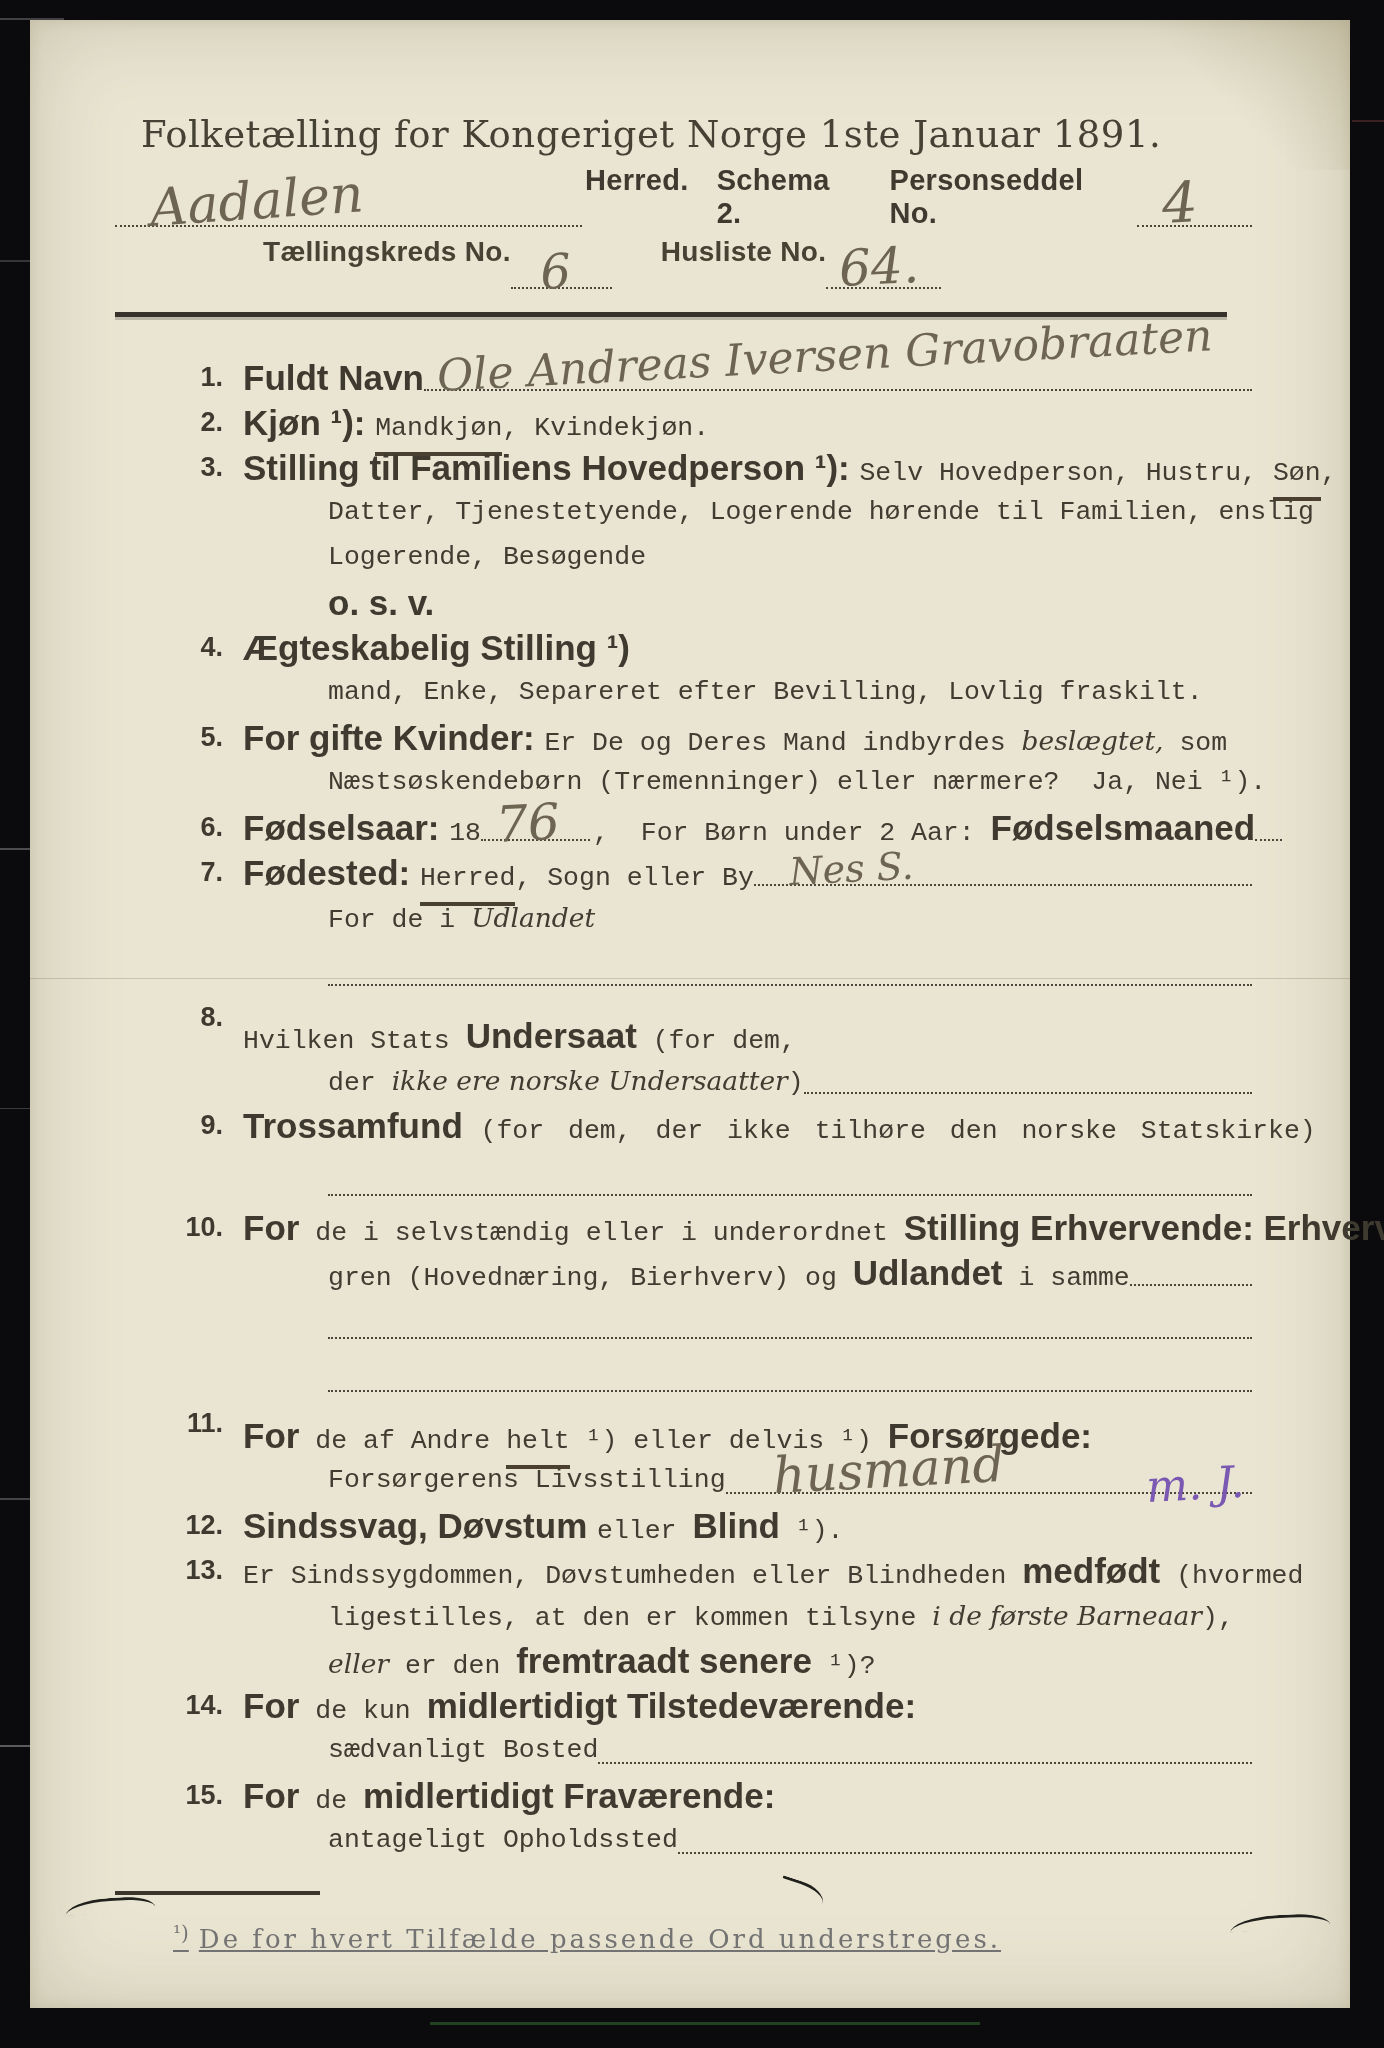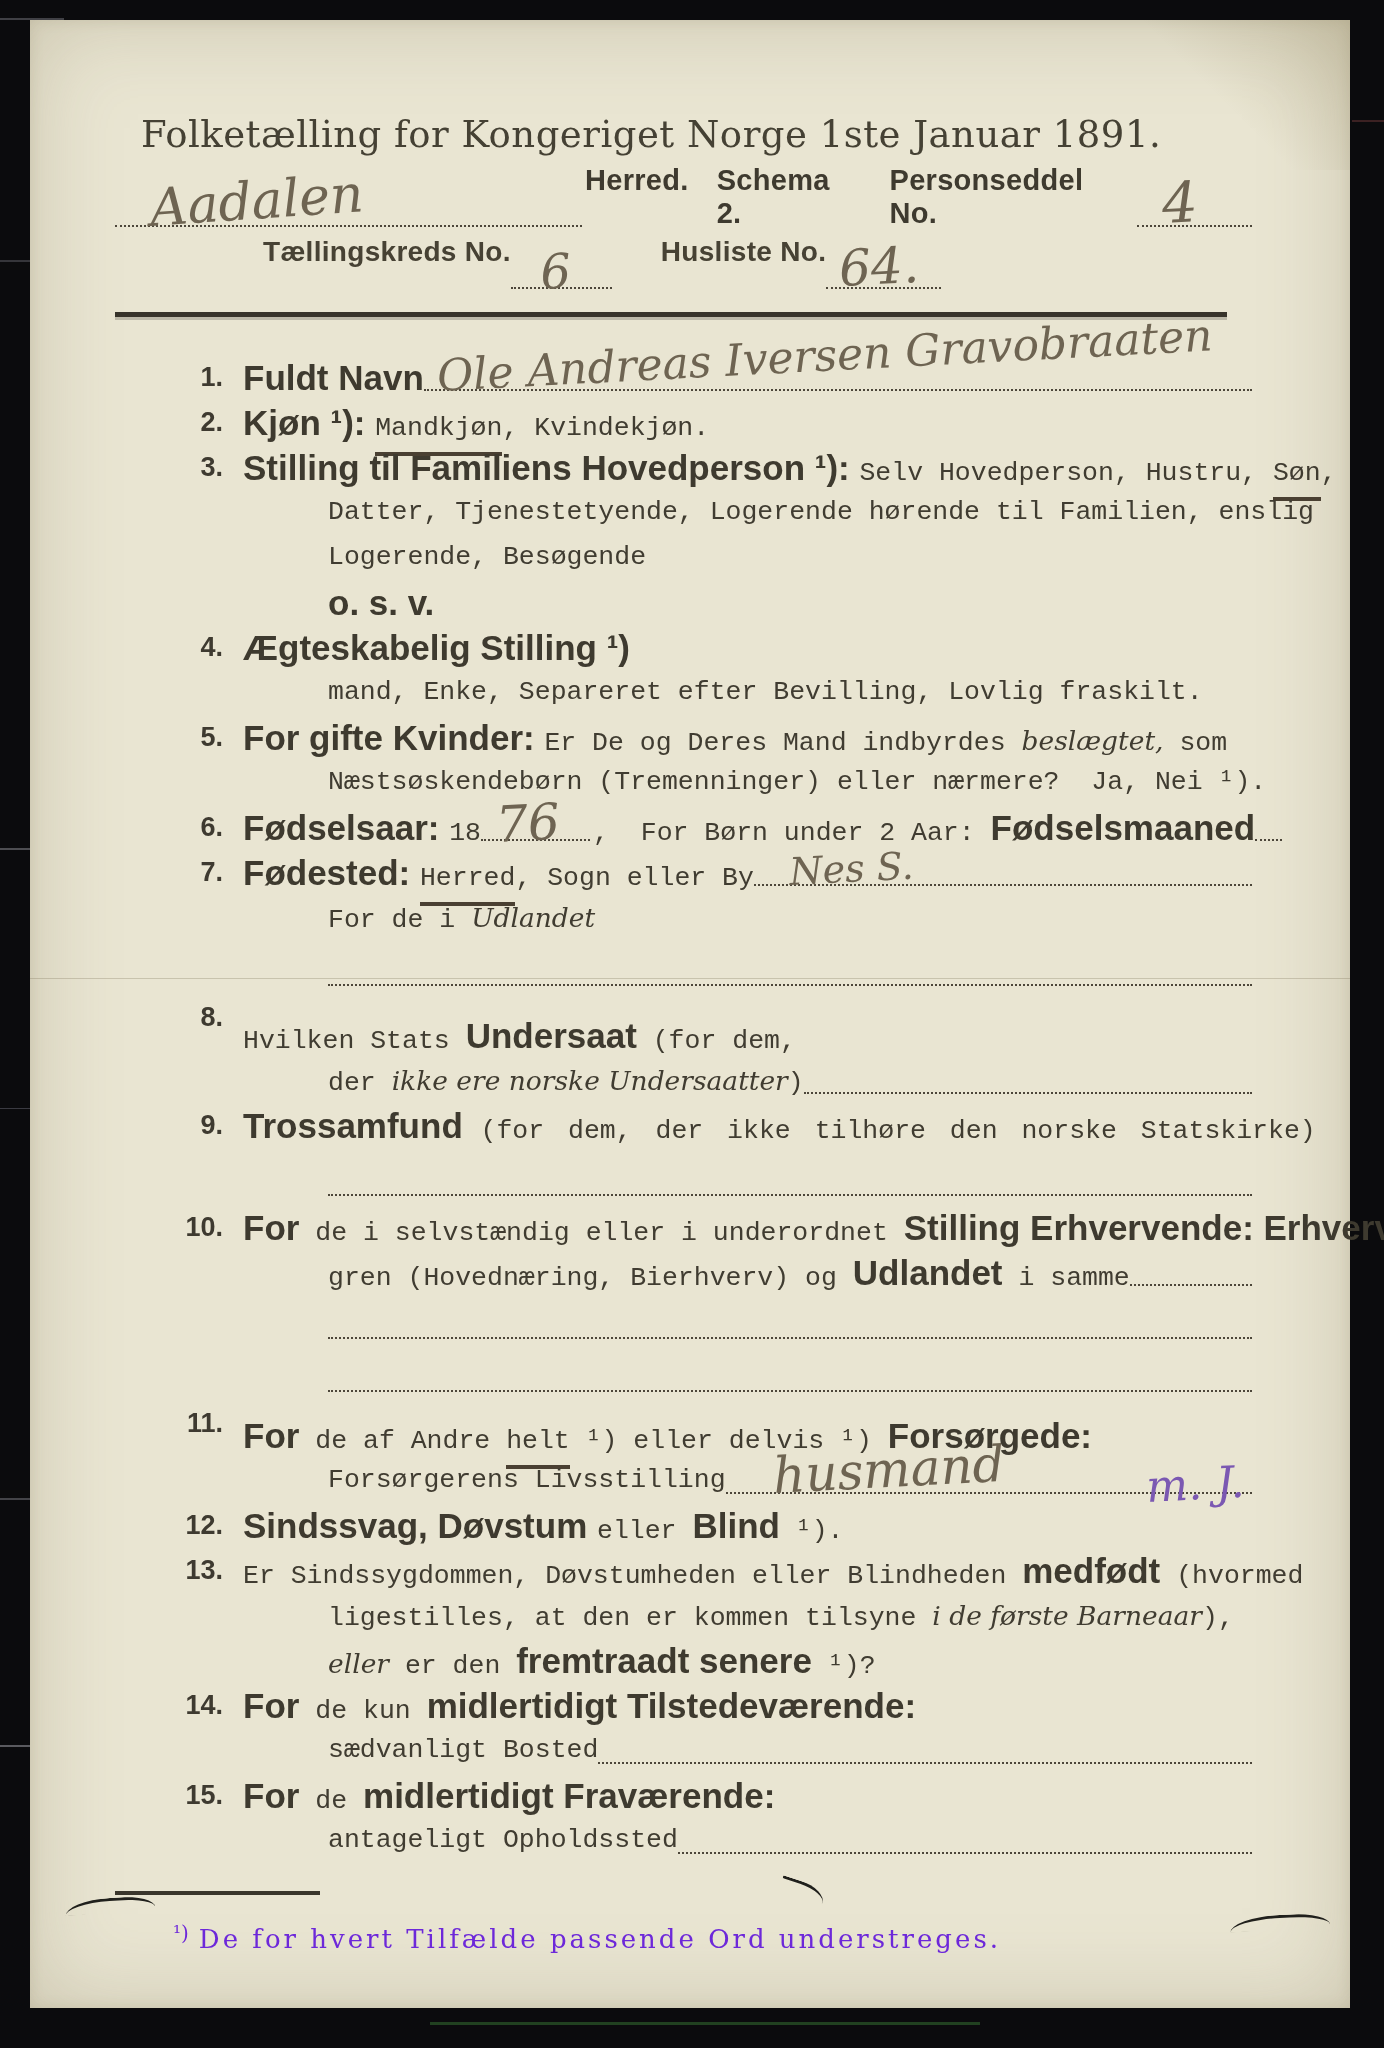--- a/index.html
+++ b/index.html
@@ -61,22 +61,22 @@
     font-size:26.5px;color:#403c31;white-space:pre;
   }
   .fline.ind{padding-left:85px;}
   .fline .kw{font-size:35px;}
   .tx{font-family:Liberation Mono, monospace;}
   .it{font-family:"DejaVu Serif",serif;font-style:italic;}
 
   
   .fnrule{width:205px;height:4px;background:#3a362c;margin-top:28px;}
   .footnote{
-    margin-top:26px;padding-left:58px;font-size:26px;letter-spacing:3px;color:#6d28d9;
-    font-family:"DejaVu Serif",serif;white-space:nowrap;
+    margin-top:26px;padding-left:58px;font-size:26px;letter-spacing:3px;color:#737373;
+    font-family:"DejaVu Serif",serif;white-space:nowrap;text-decoration:underline;
   }
   .fnmark{font-size:20px;vertical-align:8px;letter-spacing:0;margin-right:10px;}
 </style>
 </head>
 <body>
 
 <div class="streak" style="left:0;top:18px;width:64px;height:2px;background:rgba(190,190,200,.30);"></div>
 <div class="streak" style="left:0;top:260px;width:30px;height:2px;background:rgba(180,180,195,.25);"></div>
 <div class="streak" style="left:0;top:848px;width:30px;height:2px;background:rgba(200,200,210,.35);"></div>
 <div class="streak" style="left:0;top:1108px;width:30px;height:1px;background:rgba(170,170,185,.30);"></div>

